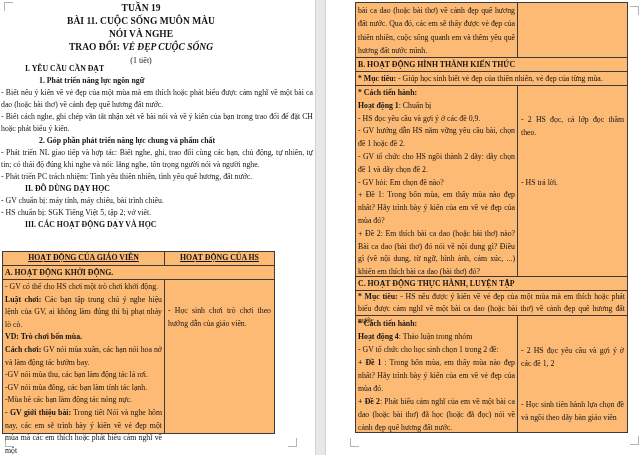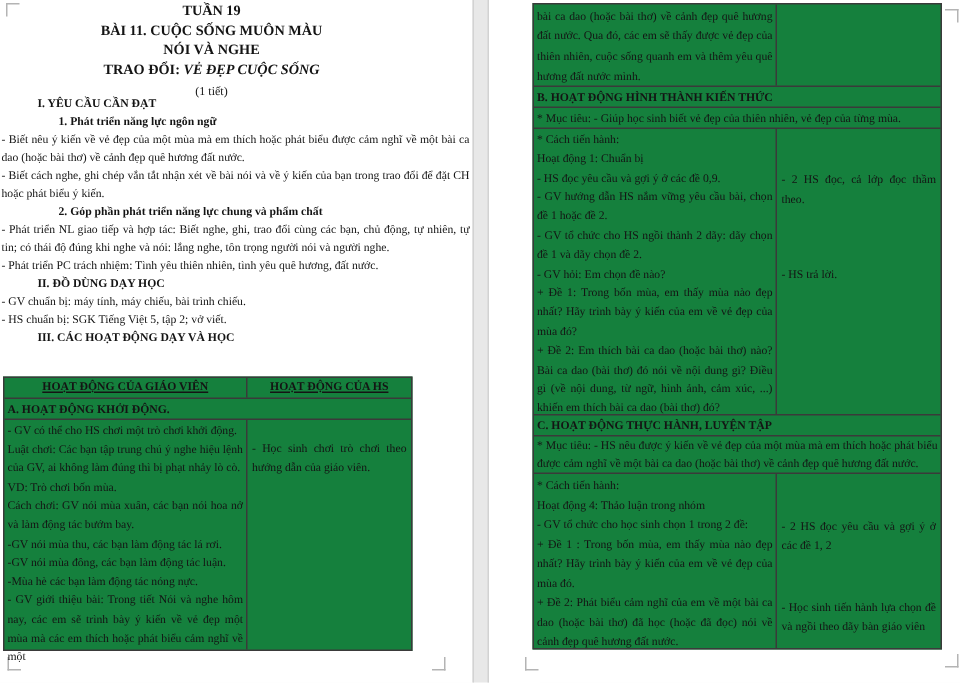--- a/index.html
+++ b/index.html
@@ -27,23 +27,23 @@
 
   .doc-head { position:absolute; left:0; top:2px; width:282px; text-align:center; }
   .tl { font-weight:bold; font-size:9.5px; line-height:13px; white-space:nowrap; }
   .tl .it { font-style:italic; }
   .duration { font-size:8px; line-height:13px; font-weight:normal; }
 
   .body-text { position:absolute; left:1px; top:63px; width:312px; font-size:7.8px; line-height:12px; }
   .h1 { font-weight:bold; padding-left:24px; }
   .h2 { font-weight:bold; padding-left:38px; }
   .para { text-align:justify; }
-  .lbl { font-weight:normal; }
+  .lbl { font-weight:bold; }
 
-  .doc-table { position:absolute; border:1px solid #3a3a3a; background:#15803d; font-size:7.8px; }
+  .doc-table { position:absolute; border:1px solid #3a3a3a; background:#fdba74; font-size:7.8px; }
   #table1 { left:2px; top:251px; width:271px; }
   #table2 { left:29px; top:2px;  width:271px; }
   .trow { border-bottom:1px solid #3a3a3a; box-sizing:border-box; }
   .trow:last-child { border-bottom:none; }
   .thead-row { display:flex; font-weight:bold; text-align:center; height:14px; line-height:13px;text-decoration:underline; }
   .srow { font-weight:bold; height:14px; line-height:13px; padding-left:2px; white-space:nowrap; overflow:hidden; }
   .cells { display:flex; }
   .cell-gv { width:162px; border-right:1px solid #3a3a3a; box-sizing:border-box; padding:1px 2px; }
   .cell-hs { flex:1; padding:1px 3px; }
   .thead-row .cell-gv { padding:0; }
@@ -52,21 +52,21 @@
   #table1 .cell-gv, #table1 .cell-hs { line-height:12.6px; }
   #t2-r1 { display:flex; height:55px; }
   #t2-r1 .cell-gv, #t2-r1 .cell-hs { line-height:13.4px; }
   #t2-r3, #t2-r6 { padding:0 2px; }
   #t2-r3 { height:14px; line-height:13px; white-space:nowrap; overflow:hidden; }
   #t2-r6 { height:25px; line-height:12px; text-align:justify; }
   #t2-r4 { height:191px; }
   #t2-r4 .cell-gv, #t2-r4 .cell-hs { line-height:12.8px; }
   #t2-r7 { height:116px; }
   #t2-r7 .cell-gv, #t2-r7 .cell-hs { line-height:13px; }
-  .off1 { margin-top:12px; }  
+  .off1 { margin-top:24px; }  
   .off2 { margin-top:37px; }
   .off3 { margin-top:28px; }
   .off4 { margin-top:27px; }
 </style>
 </head>
 <body>
 
 <div id="page-left" class="page">
   <span class="mark m-tl" style="left:4px;top:2px"></span>
   <span class="mark m-bl" style="left:5px;top:438px"></span>
@@ -100,21 +100,21 @@
       <div class="cell-hs">HOẠT ĐỘNG CỦA HS</div>
     </div>
     <div class="trow srow">A. HOẠT ĐỘNG KHỞI ĐỘNG.</div>
     <div class="trow cells">
       <div class="cell-gv">
         <div class="para">- GV có thể cho HS chơi một trò chơi khởi động.</div>
         <div class="para"><span class="lbl">Luật chơi:</span><span> Các bạn tập trung chú ý nghe hiệu lệnh của GV, ai không làm đúng thì bị phạt nhảy lò cò.</span></div>
         <div class="para lbl">VD: Trò chơi bốn mùa.</div>
         <div class="para"><span class="lbl">Cách chơi:</span><span> GV nói mùa xuân, các bạn nói hoa nở và làm động tác bướm bay.</span></div>
         <div class="para">-GV nói mùa thu, các bạn làm động tác lá rơi.</div>
-        <div class="para">-GV nói mùa đông, các bạn làm động tác luận.</div>
+        <div class="para">-GV nói mùa đông, các bạn làm tính tác lạnh.</div>
         <div class="para">-Mùa hè các bạn làm động tác nóng nực.</div>
         <div class="para"><span class="lbl">- GV giới thiệu bài:</span><span> Trong tiết Nói và nghe hôm nay, các em sẽ trình bày ý kiến về vẻ đẹp một mùa mà các em thích hoặc phát biểu cảm nghĩ về một</span></div>
       </div>
       <div class="cell-hs">
         <div class="para off1">- Học sinh chơi trò chơi theo hướng dẫn của giáo viên.</div>
       </div>
     </div>
   </div>
 </div>
 

